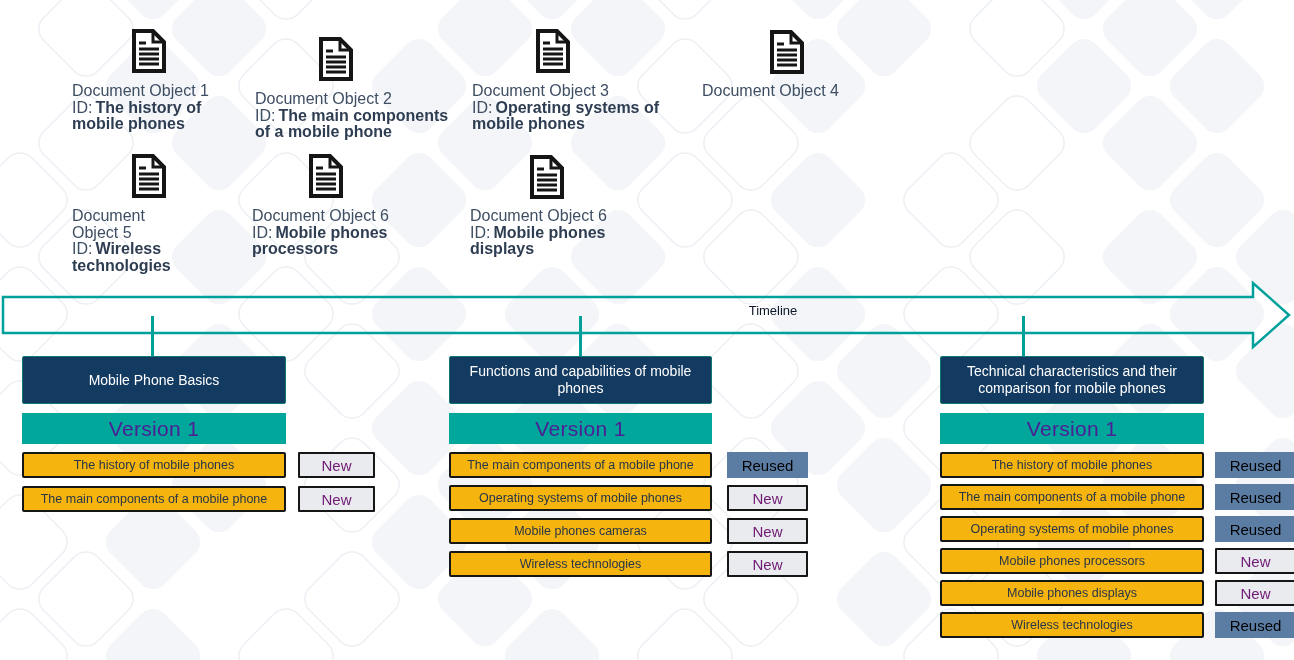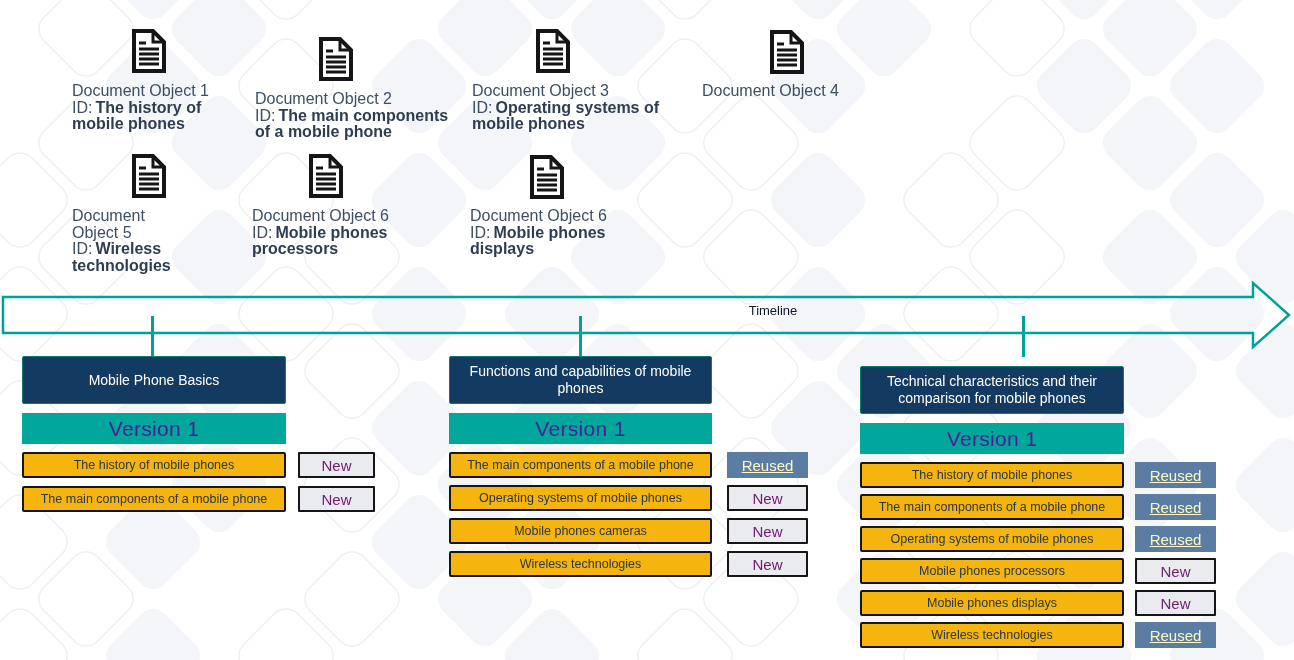--- a/index.html
+++ b/index.html
@@ -46,21 +46,21 @@
     position: absolute; left: 0; top: 0; height: 26px; width: 100%;
     background: var(--yellow); border: 2px solid #161616; border-radius: 2px;
     display: flex; align-items: center; justify-content: center;
     font-size: 12.5px; color: #273648;
   }
   .topic-badge {
     position: absolute; top: 0; height: 26px;
     display: flex; align-items: center; justify-content: center; font-size: 15px;
   }
   .badge-new { background: var(--newbg); border: 2px solid #161616; border-radius: 1px; color: #701a75; }
-  .badge-reused { background: var(--reused); color: #fef9c3; text-decoration: underline; }
+  .badge-reused { background: var(--reused); color: #000000; }
 </style>
 </head>
 <body>
 
 <div class="stage">
 
   <svg id="bg" width="1294" height="660">
       <rect x="-38" y="-38" width="76" height="76" rx="16" transform="translate(-113 -28) rotate(45)" fill="#f3f5f8"></rect>
       <rect x="-38" y="-38" width="76" height="76" rx="16" transform="translate(153 -28) rotate(45)" fill="#f3f5f8"></rect>
       <rect x="-38" y="-38" width="76" height="76" rx="16" transform="translate(286 -28) rotate(45)" fill="#ffffff" stroke="#eceff3" stroke-width="1.5"></rect>
@@ -298,21 +298,21 @@
           <div class="topic-row">
     <div class="topic-name">Mobile phones cameras</div>
     <div class="topic-badge badge-new" style="left: 278px; width: 81px;">New</div>
   </div>
           <div class="topic-row">
     <div class="topic-name">Wireless technologies</div>
     <div class="topic-badge badge-new" style="left: 278px; width: 81px;">New</div>
   </div>
         </div>
   </div>
-      <div class="pub" style="left: 860px; width: 264px; margin-top: 10px;">
+      <div class="pub" style="left: 940px; width: 264px;">
     <div class="pub-title">Technical characteristics and their comparison for mobile phones</div>
     <div class="pub-version">Version 1</div>
     <div class="topics" style="gap: 6px;">
           <div class="topic-row">
     <div class="topic-name">The history of mobile phones</div>
     <div class="topic-badge badge-reused" style="left: 275px; width: 81px;">Reused</div>
   </div>
           <div class="topic-row">
     <div class="topic-name">The main components of a mobile phone</div>
     <div class="topic-badge badge-reused" style="left: 275px; width: 81px;">Reused</div>

